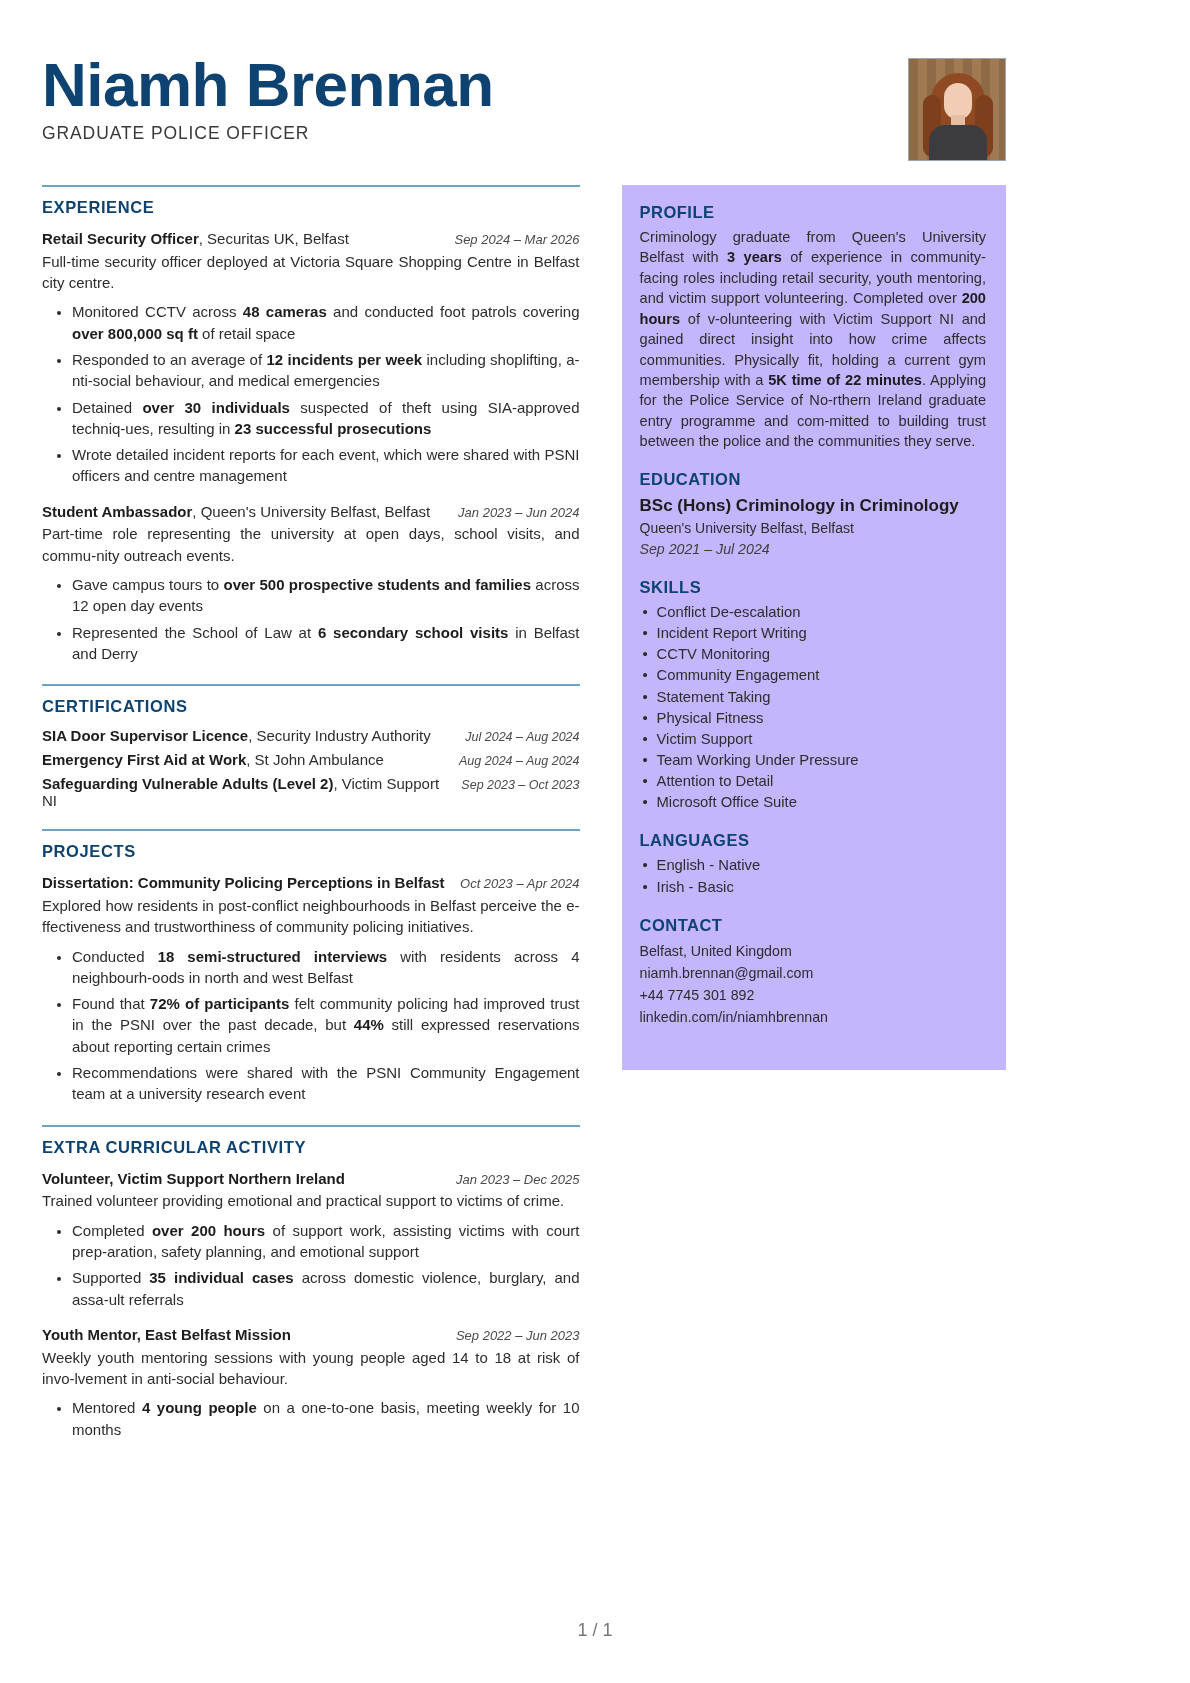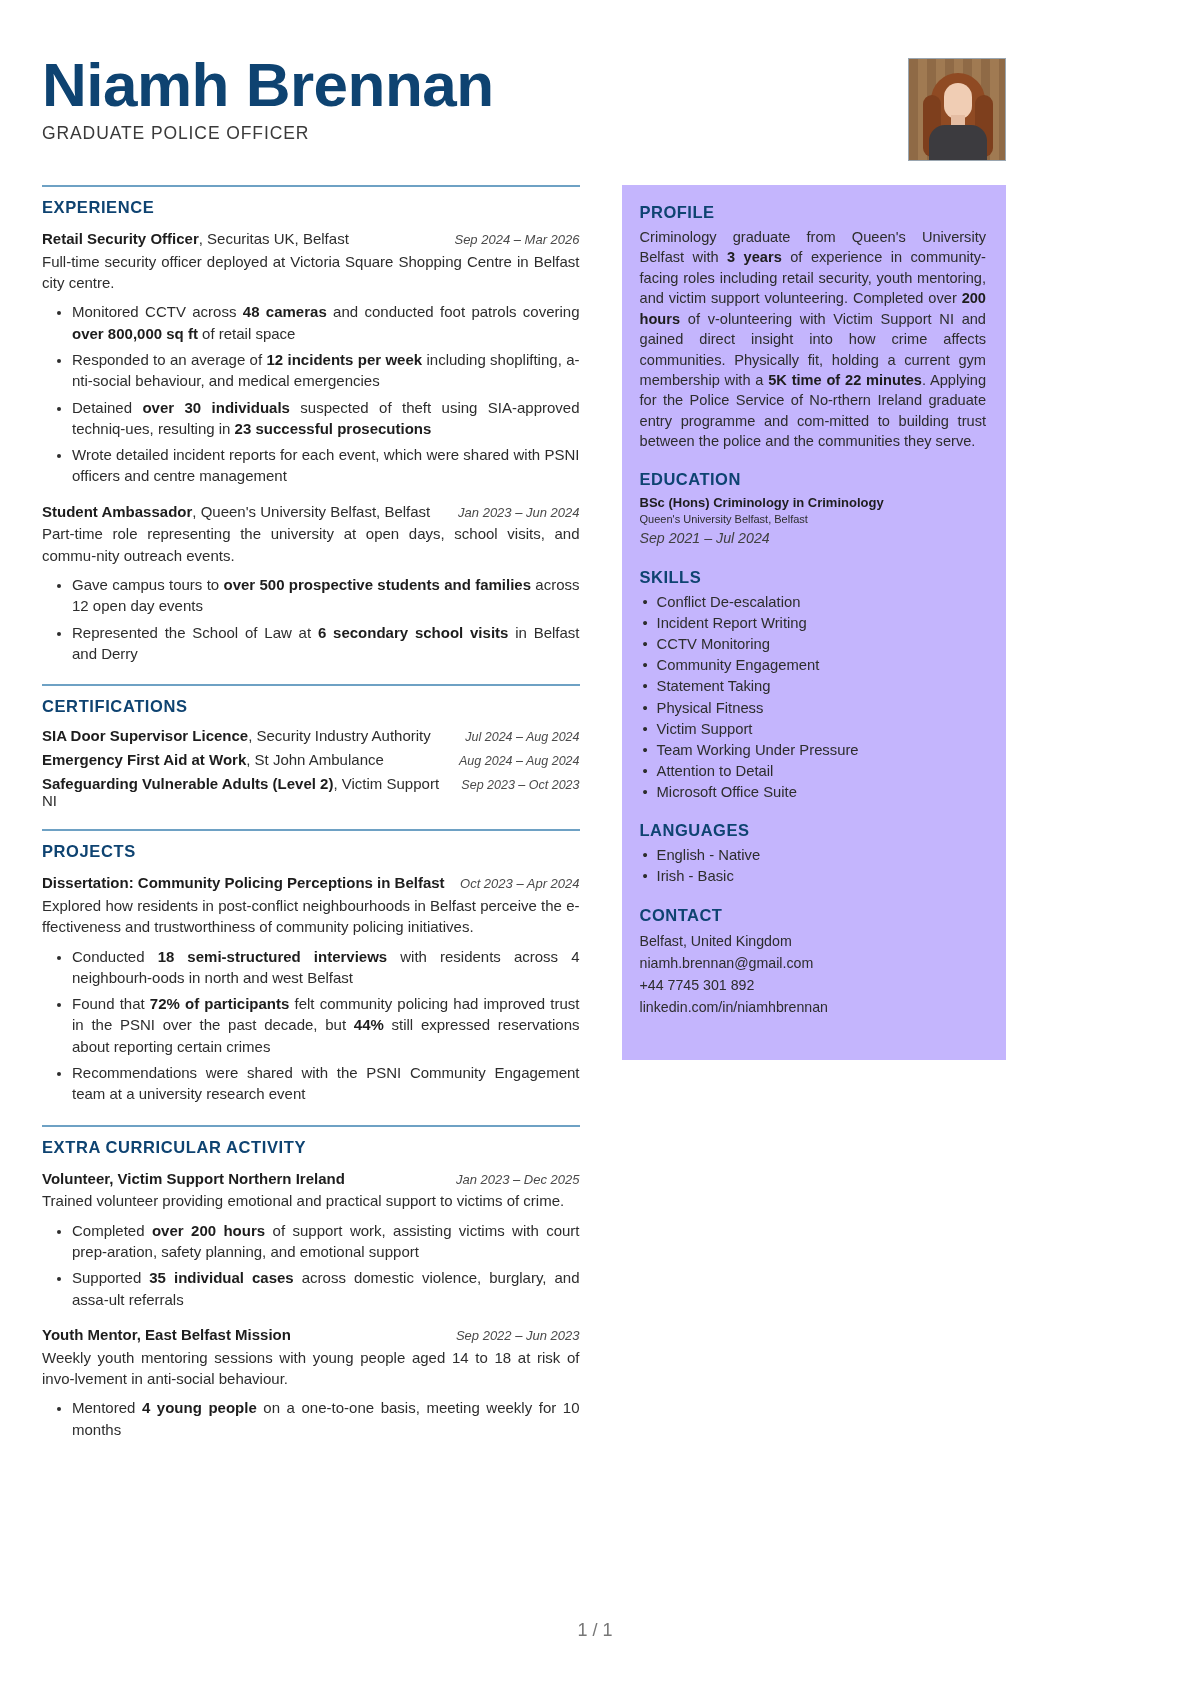--- a/index.html
+++ b/index.html
@@ -91,22 +91,22 @@
   .cert-date { font-size: 12.5px; font-style: italic; color: #4a4a4a; white-space: nowrap; }
 
   
   h3.rsec {
     font-size: 16.5px; font-weight: bold; color: #0e4371;
     letter-spacing: 0.5px; margin: 0 0 5px 0;
   }
   .rblock { margin-bottom: 18px; }
   .profile-text { font-size: 14.6px; line-height: 1.40; text-align: justify; }
   .profile-text b { font-weight: bold; color: #1d1d1d; }
-  .edu-degree { font-size: 13px; font-weight: bold; color: #1d1d1d; line-height: 1.45; }
-  .edu-school { font-size: 11px; line-height: 1.45; }
+  .edu-degree { font-size: 17px; font-weight: bold; color: #1d1d1d; line-height: 1.45; }
+  .edu-school { font-size: 14px; line-height: 1.45; }
   .edu-date { font-size: 14.2px; font-style: italic; color: #3f3f3f; line-height: 1.5; }
   ul.rlist { margin: 0; padding-left: 15px; list-style: none; }
   ul.rlist li { font-size: 14.8px; line-height: 1.43; position: relative; padding-left: 2px; }
   ul.rlist li::before { content: "•"; position: absolute; left: -12px; }
   .contact-line { font-size: 14.2px; line-height: 1.55; color: #2d2d2d; }
 
   
   .footer {
     position: absolute; bottom: 42px; left: 0; width: 1190px;
     text-align: center; font-size: 18px; color: #777;

